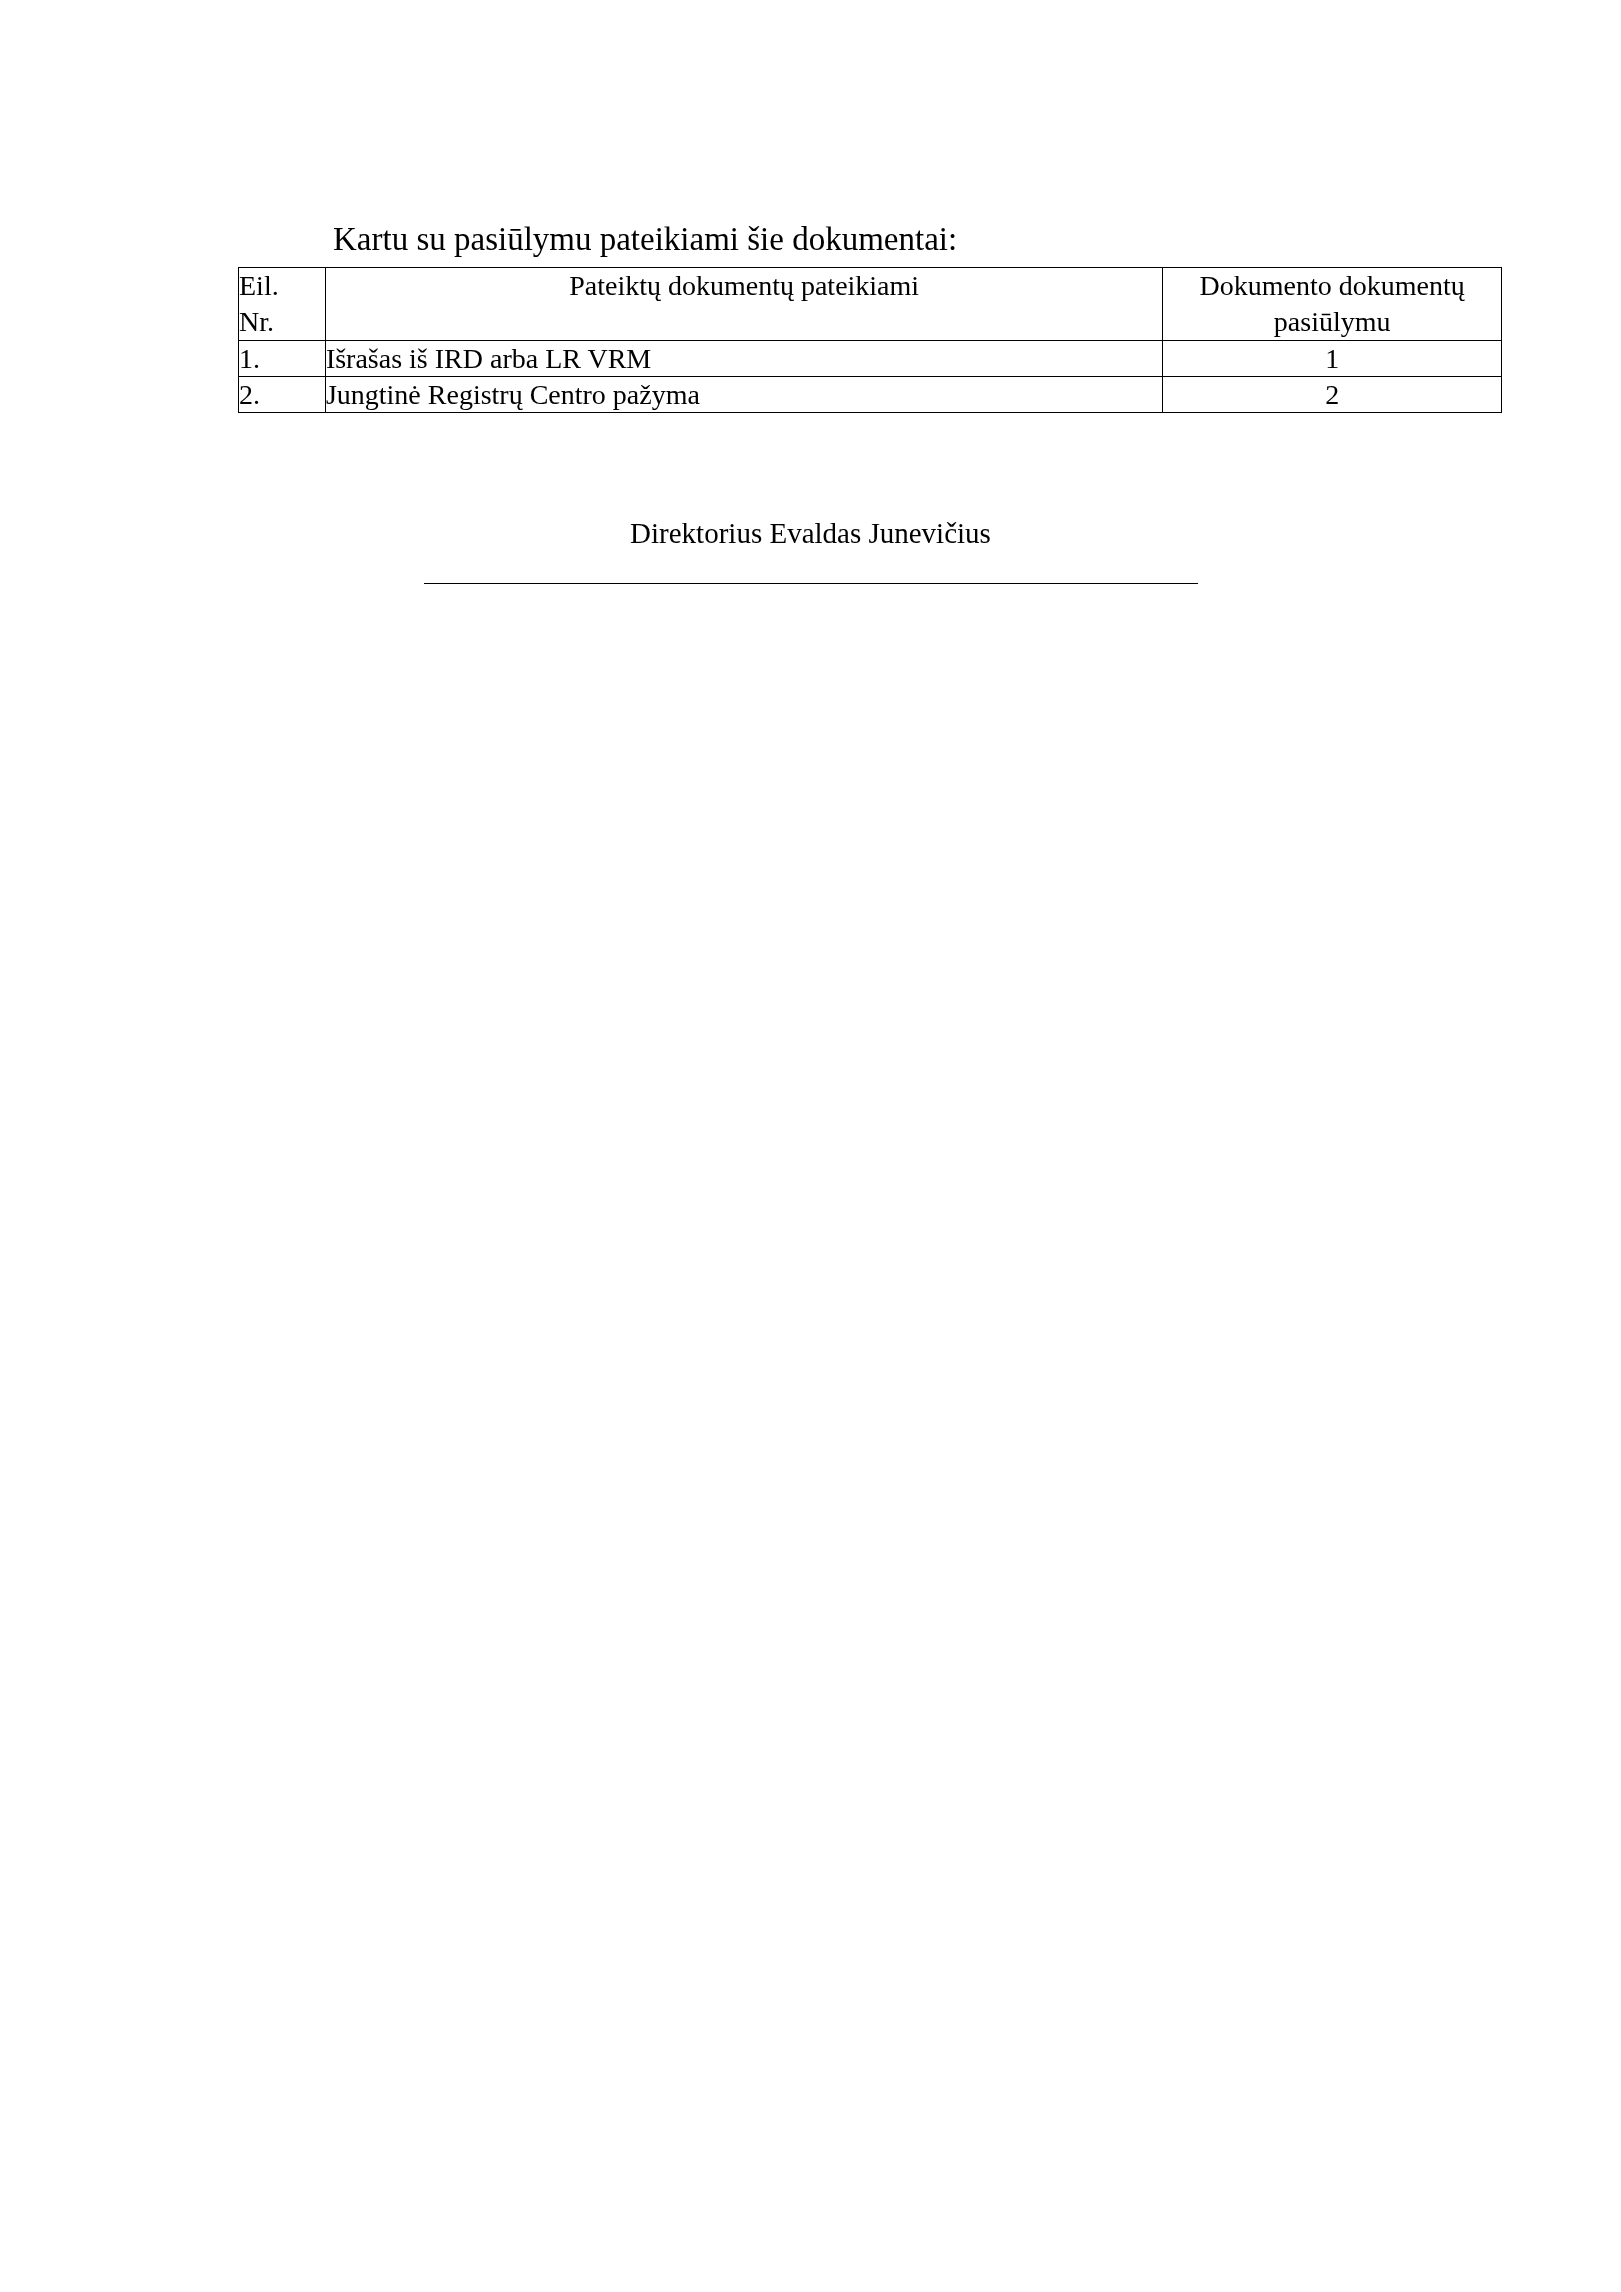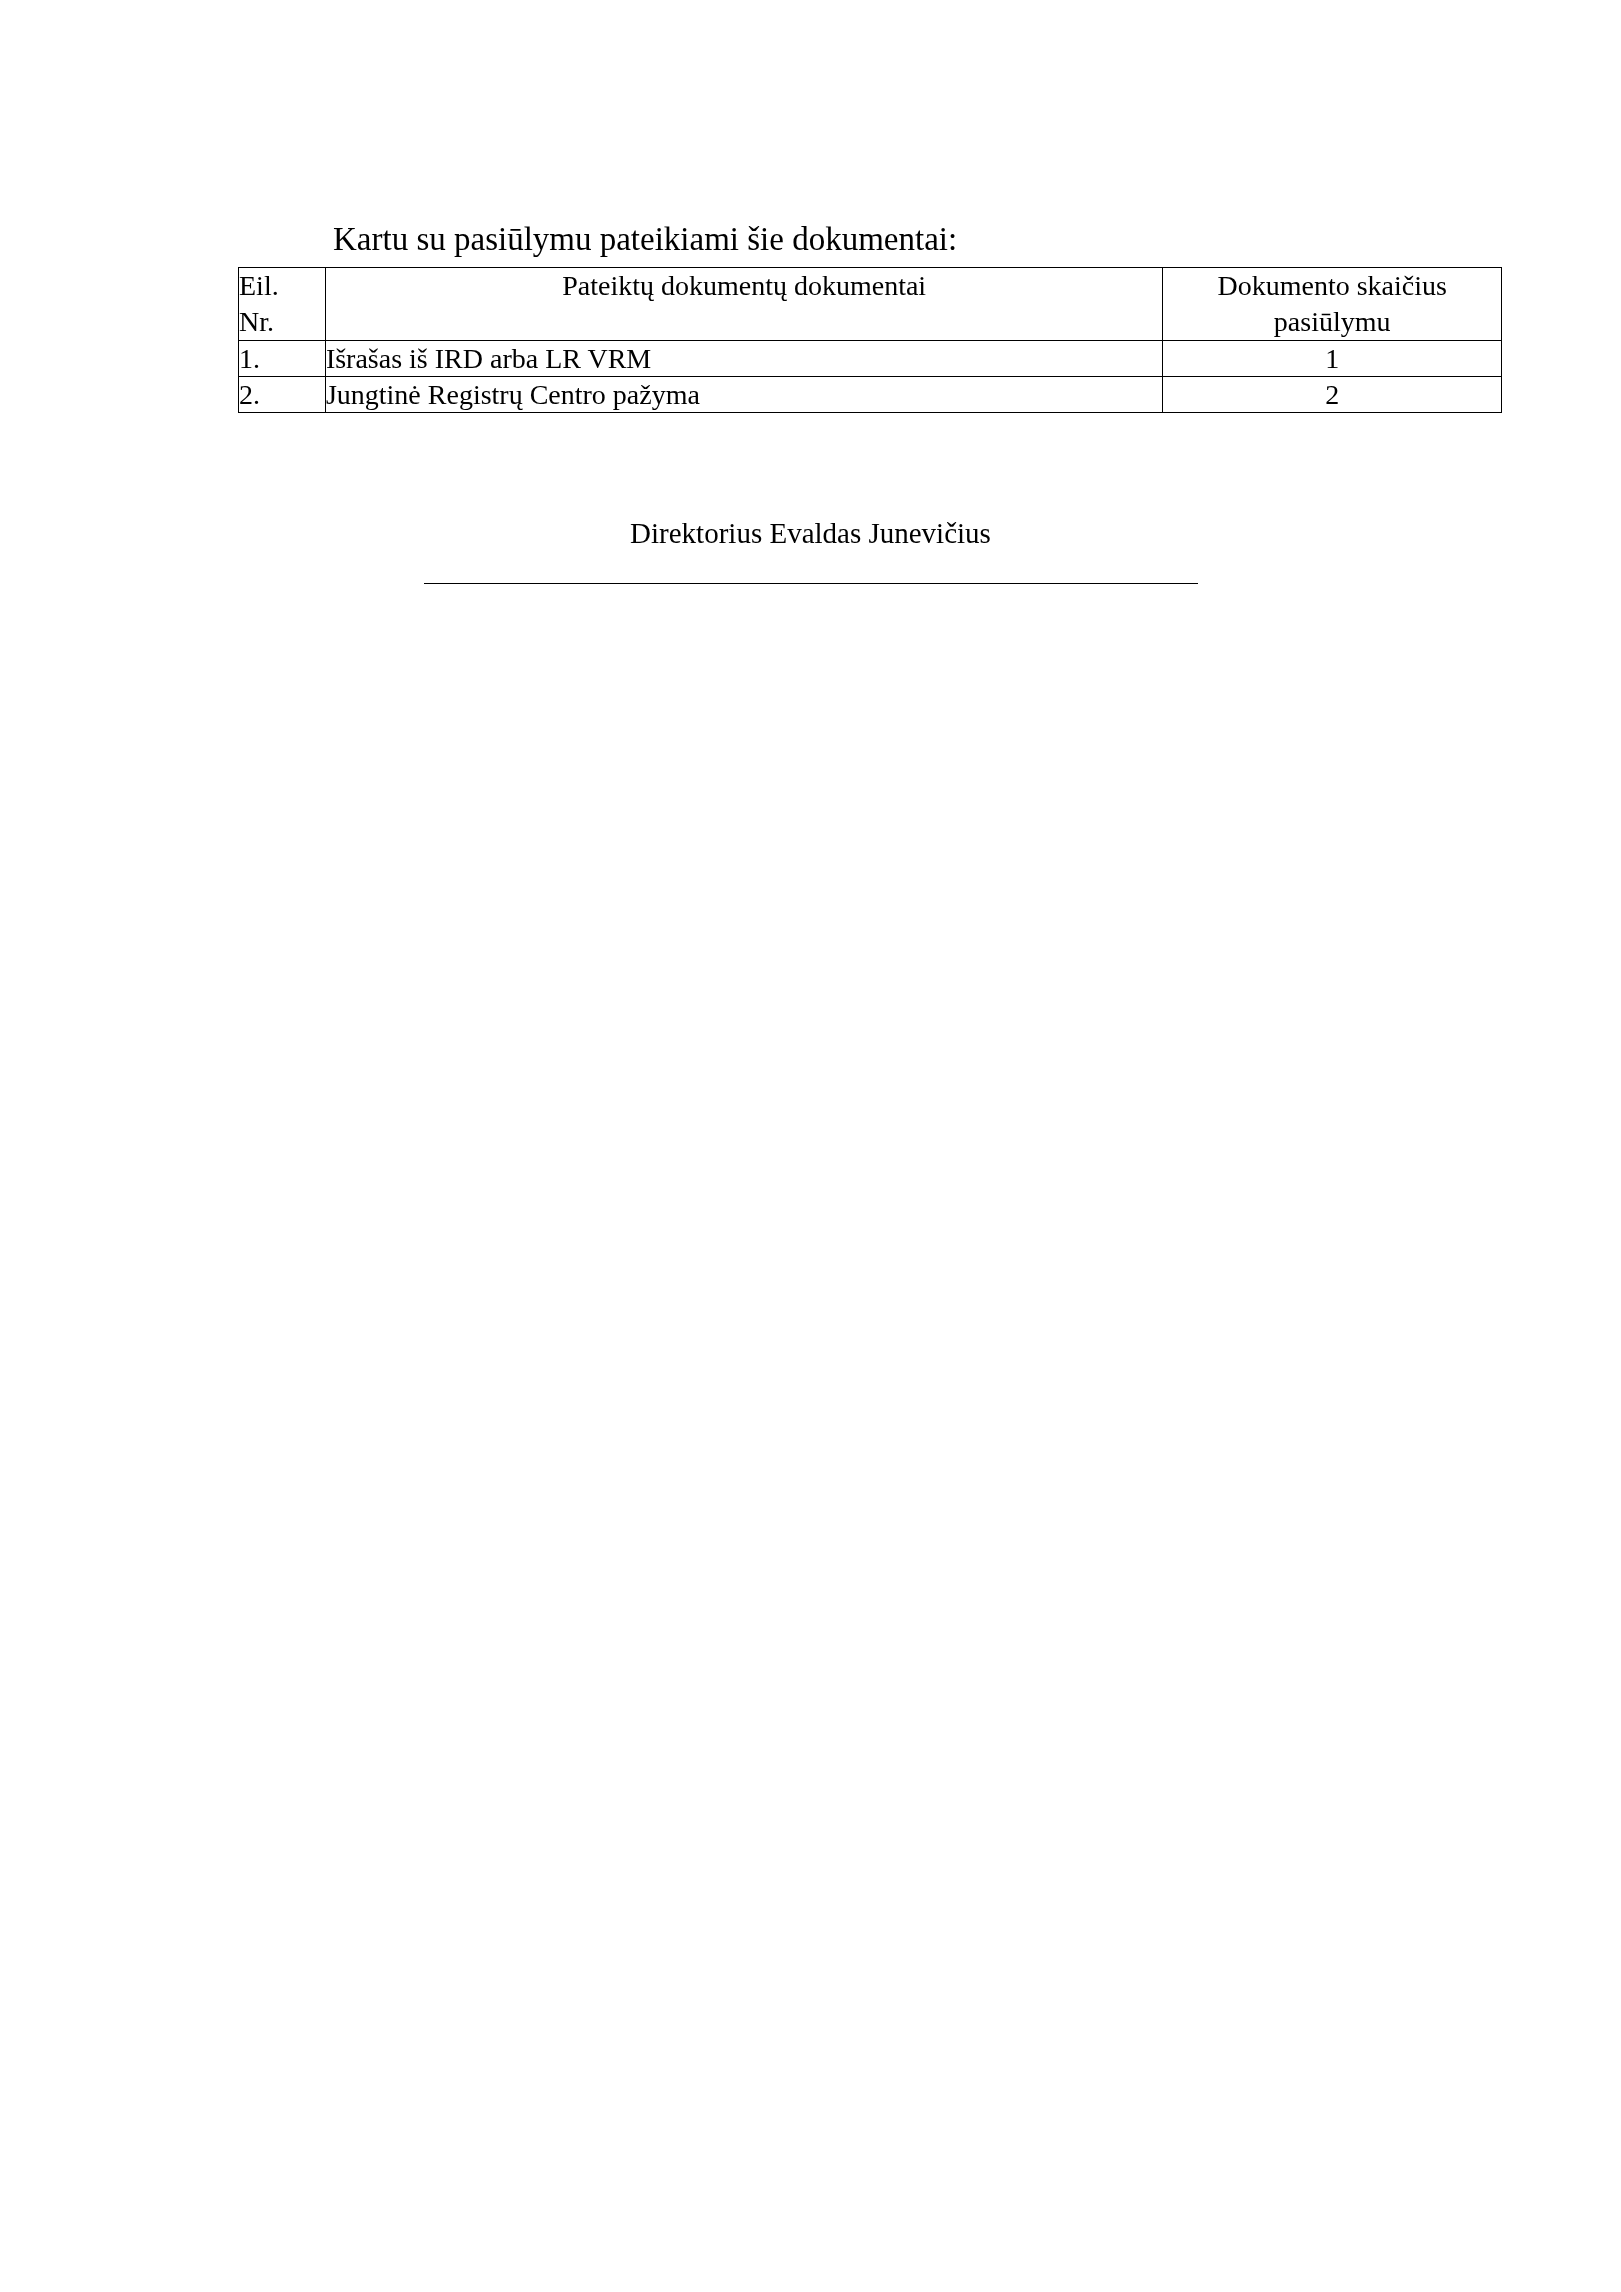--- a/index.html
+++ b/index.html
@@ -106,24 +106,24 @@
   <div class="intro-line">Kartu su pasiūlymu pateikiami šie dokumentai:</div>
 
   <table class="doc-table">
     <thead>
       <tr>
         <th class="col-nr hdr-nr">
           <div>Eil.</div>
           <div>Nr.</div>
         </th>
         <th class="col-name hdr-center">
-          <div>Pateiktų dokumentų dokumentai</div>
+          <div>Pateiktų dokumentų pateikiami</div>
         </th>
         <th class="col-pages hdr-center">
-          <div>Dokumento skaičius</div>
+          <div>Dokumento dokumentų</div>
           <div>pasiūlymu</div>
         </th>
       </tr>
     </thead>
     <tbody>
       <tr>
         <td class="col-nr cell-nr">1.</td>
         <td class="col-name cell-name">Išrašas iš IRD arba LR VRM</td>
         <td class="col-pages cell-pages">1</td>
       </tr>

